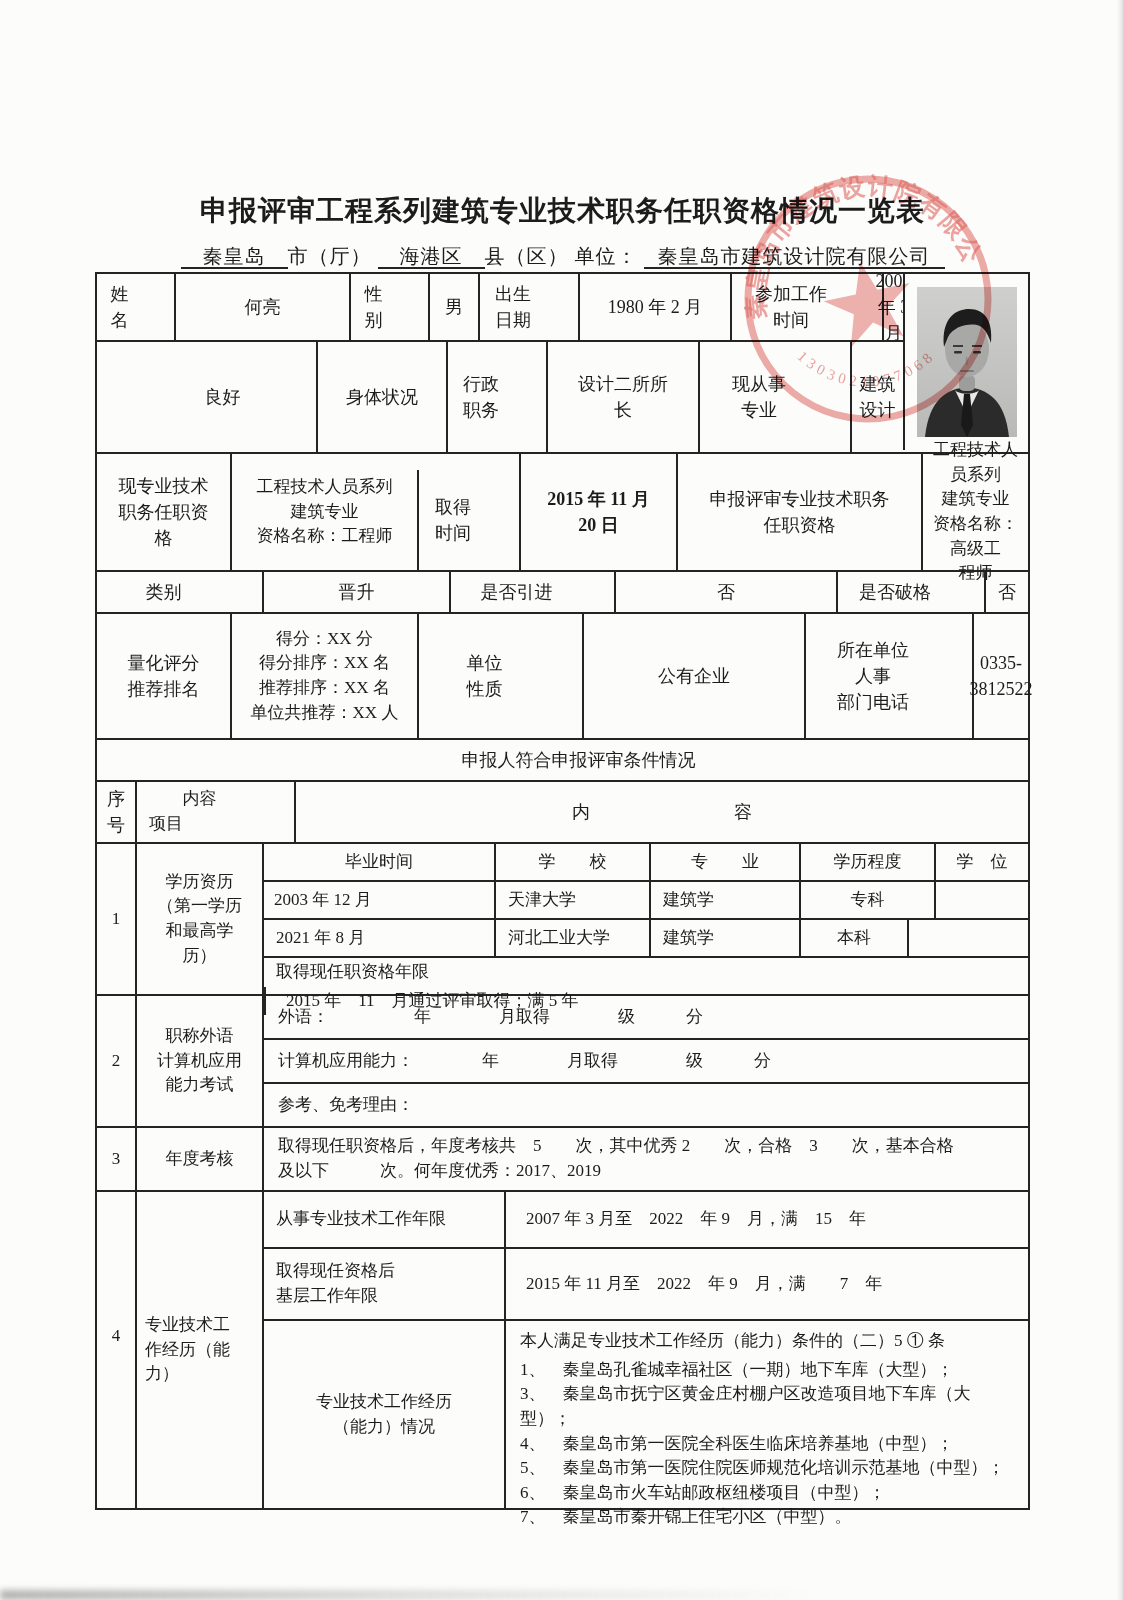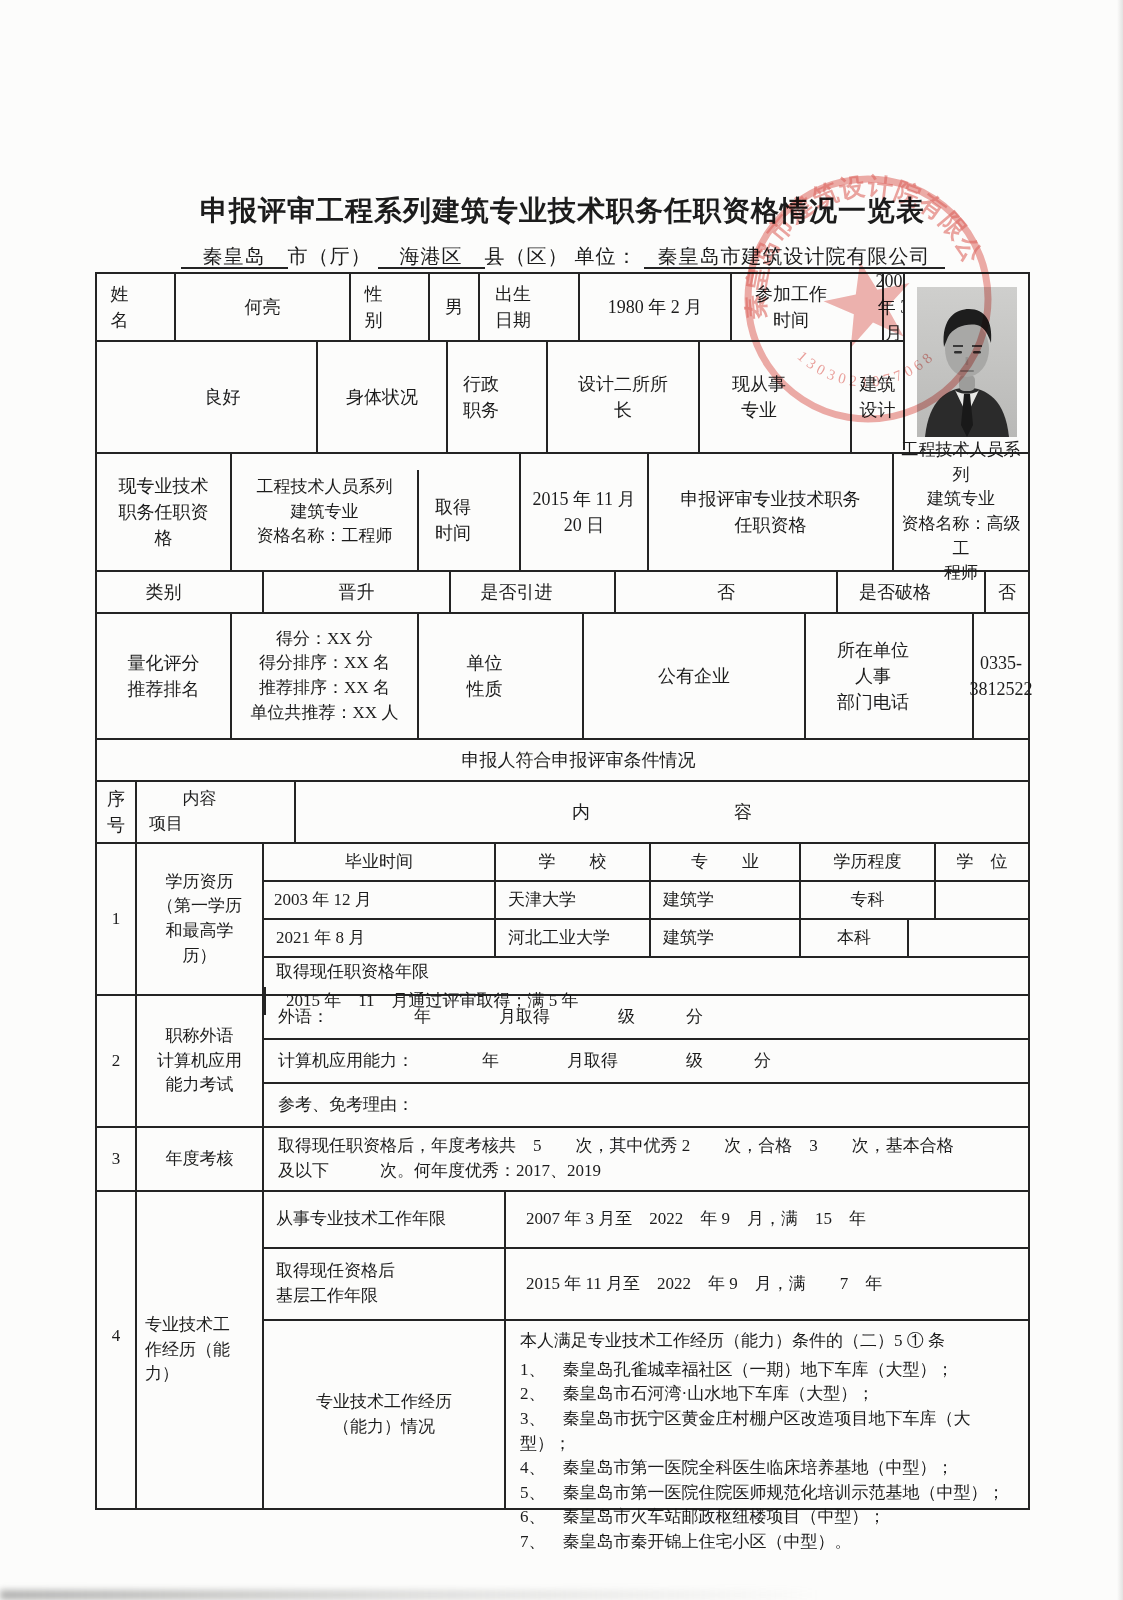--- a/index.html
+++ b/index.html
@@ -167,21 +167,21 @@
 
     <div class="band row" style="height:116px;">
       <div class="c lab pre" style="width:133px;">现专业技术
 职务任职资
 格</div>
       <div class="c pre" style="width:187px;">工程技术人员系列
 建筑专业
 资格名称：工程师</div>
       <div class="c lab pre" style="width:70px;margin-top:16px;">取得
 时间</div>
-      <div class="c fs18 pre" style="width:128px;">2015 年 11 月
+      <div class="c fs18 pre" style="width:157px;font-weight:bold;">2015 年 11 月
 20 日</div>
       <div class="c lab pre" style="width:245px;">申报评审专业技术职务
 任职资格</div>
       <div class="c pre grow">工程技术人员系列
 建筑专业
 资格名称：高级工
 程师</div>
     </div>
 
     <div class="band row" style="height:40px;">
@@ -300,21 +300,20 @@
 基层工作年限</div>
           <div class="c left grow" style="padding-left:20px;">2015 年 11 月至　2022　年 9　月，满　　7　年</div>
         </div>
         <div class="srow" style="height:187px;">
           <div class="c pre" style="width:240px;">专业技术工作经历
 （能力）情况</div>
           <div class="c left grow" style="padding:8px 10px 8px 14px;align-items:flex-start;">
             <div style="width:100%;">
               <div style="margin-bottom:4px;">本人满足专业技术工作经历（能力）条件的（二）5 ① 条</div>
               <div>1、　秦皇岛孔雀城幸福社区（一期）地下车库（大型）；</div>
-              <div>2、　秦皇岛市石河湾·山水地下车库（大型）；</div>
               <div>3、　秦皇岛市抚宁区黄金庄村棚户区改造项目地下车库（大型）；</div>
               <div>4、　秦皇岛市第一医院全科医生临床培养基地（中型）；</div>
               <div>5、　秦皇岛市第一医院住院医师规范化培训示范基地（中型）；</div>
               <div>6、　秦皇岛市火车站邮政枢纽楼项目（中型）；</div>
               <div>7、　秦皇岛市秦开锦上住宅小区（中型）。</div>
             </div>
           </div>
         </div>
       </div>
     </div>

